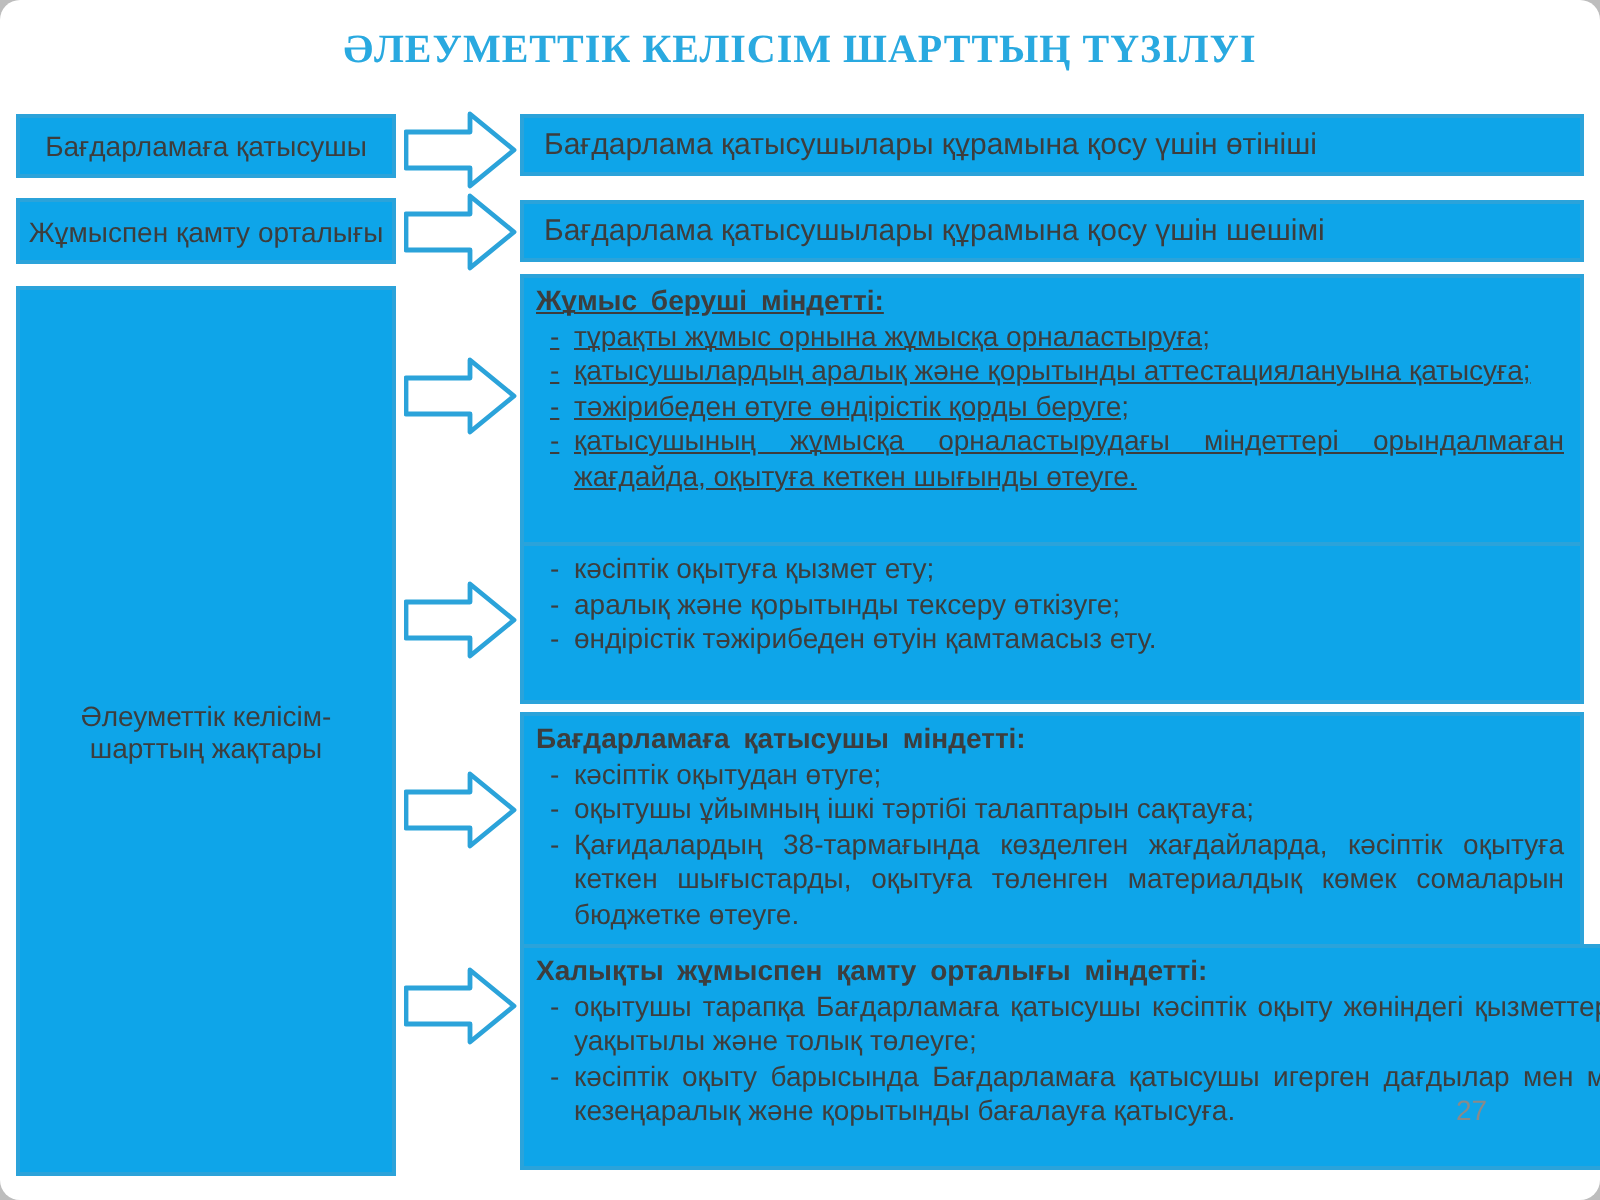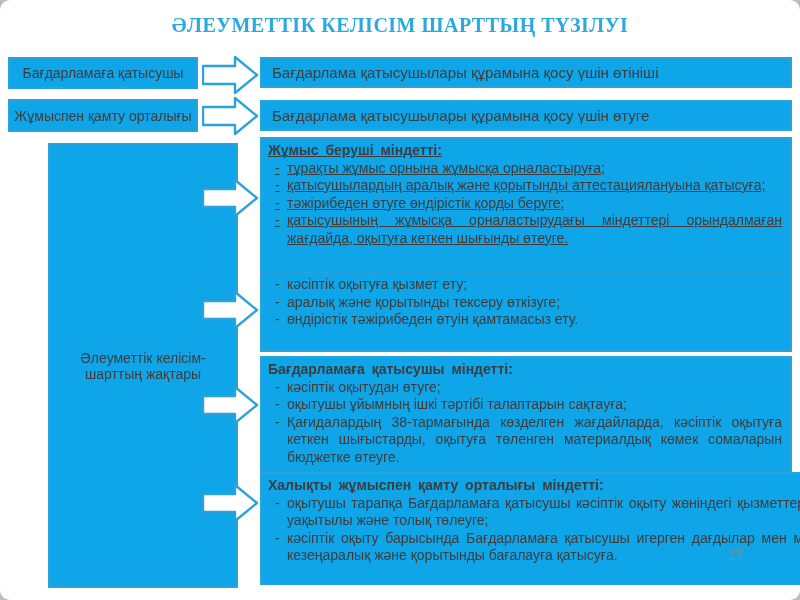--- a/index.html
+++ b/index.html
@@ -68,21 +68,21 @@
   <h1 class="slide-title">ӘЛЕУМЕТТІК КЕЛІСІМ ШАРТТЫҢ ТҮЗІЛУІ</h1>
 
   <div class="box left-box" style="left:8px; top:57px; width:190px; height:32px;">
     <span>Бағдарламаға қатысушы</span>
   </div>
 
   <div class="box left-box" style="left:8px; top:99px; width:190px; height:33px;">
     <span>Жұмыспен қамту орталығы</span>
   </div>
 
-  <div class="box left-box" style="left:8px; top:143px; width:190px; height:445px;margin-left:40px;">
+  <div class="box left-box" style="left:8px; top:143px; width:190px; height:445px;">
     <span>Әлеуметтік келісім-шарттың жақтары</span>
   </div>
 
   <svg class="arrow" style="left:202px; top:55px;" width="57" height="40" viewBox="0 0 57 40">
     <polygon points="1,11 33,11 33,2 55,20 33,38 33,29 1,29" fill="#ffffff" stroke="#2ba3da" stroke-width="2.4" stroke-linejoin="round"></polygon>
   </svg>
   <svg class="arrow" style="left:202px; top:96px;" width="57" height="40" viewBox="0 0 57 40">
     <polygon points="1,11 33,11 33,2 55,20 33,38 33,29 1,29" fill="#ffffff" stroke="#2ba3da" stroke-width="2.4" stroke-linejoin="round"></polygon>
   </svg>
   <svg class="arrow" style="left:202px; top:178px;" width="57" height="40" viewBox="0 0 57 40">
@@ -96,21 +96,21 @@
   </svg>
   <svg class="arrow" style="left:202px; top:483px;" width="57" height="40" viewBox="0 0 57 40">
     <polygon points="1,11 33,11 33,2 55,20 33,38 33,29 1,29" fill="#ffffff" stroke="#2ba3da" stroke-width="2.4" stroke-linejoin="round"></polygon>
   </svg>
 
   <div class="box simple-right" style="left:260px; top:57px; width:532px; height:31px;">
     <span>Бағдарлама қатысушылары құрамына қосу үшін өтініші</span>
   </div>
 
   <div class="box simple-right" style="left:260px; top:100px; width:532px; height:31px;">
-    <span>Бағдарлама қатысушылары құрамына қосу үшін өтуге</span>
+    <span>Бағдарлама қатысушылары құрамына қосу үшін шешімі</span>
   </div>
 
   <div class="box duty-box" style="left:260px; top:137px; width:532px; height:156px;text-decoration:underline;">
     <div class="duty-heading">Жұмыс беруші міндетті:</div>
     <div>
         <div class="bullet">
           <span class="dash">-</span>
           <span class="btext">тұрақты жұмыс орнына жұмысқа орналастыруға;</span>
         </div>
         <div class="bullet">

